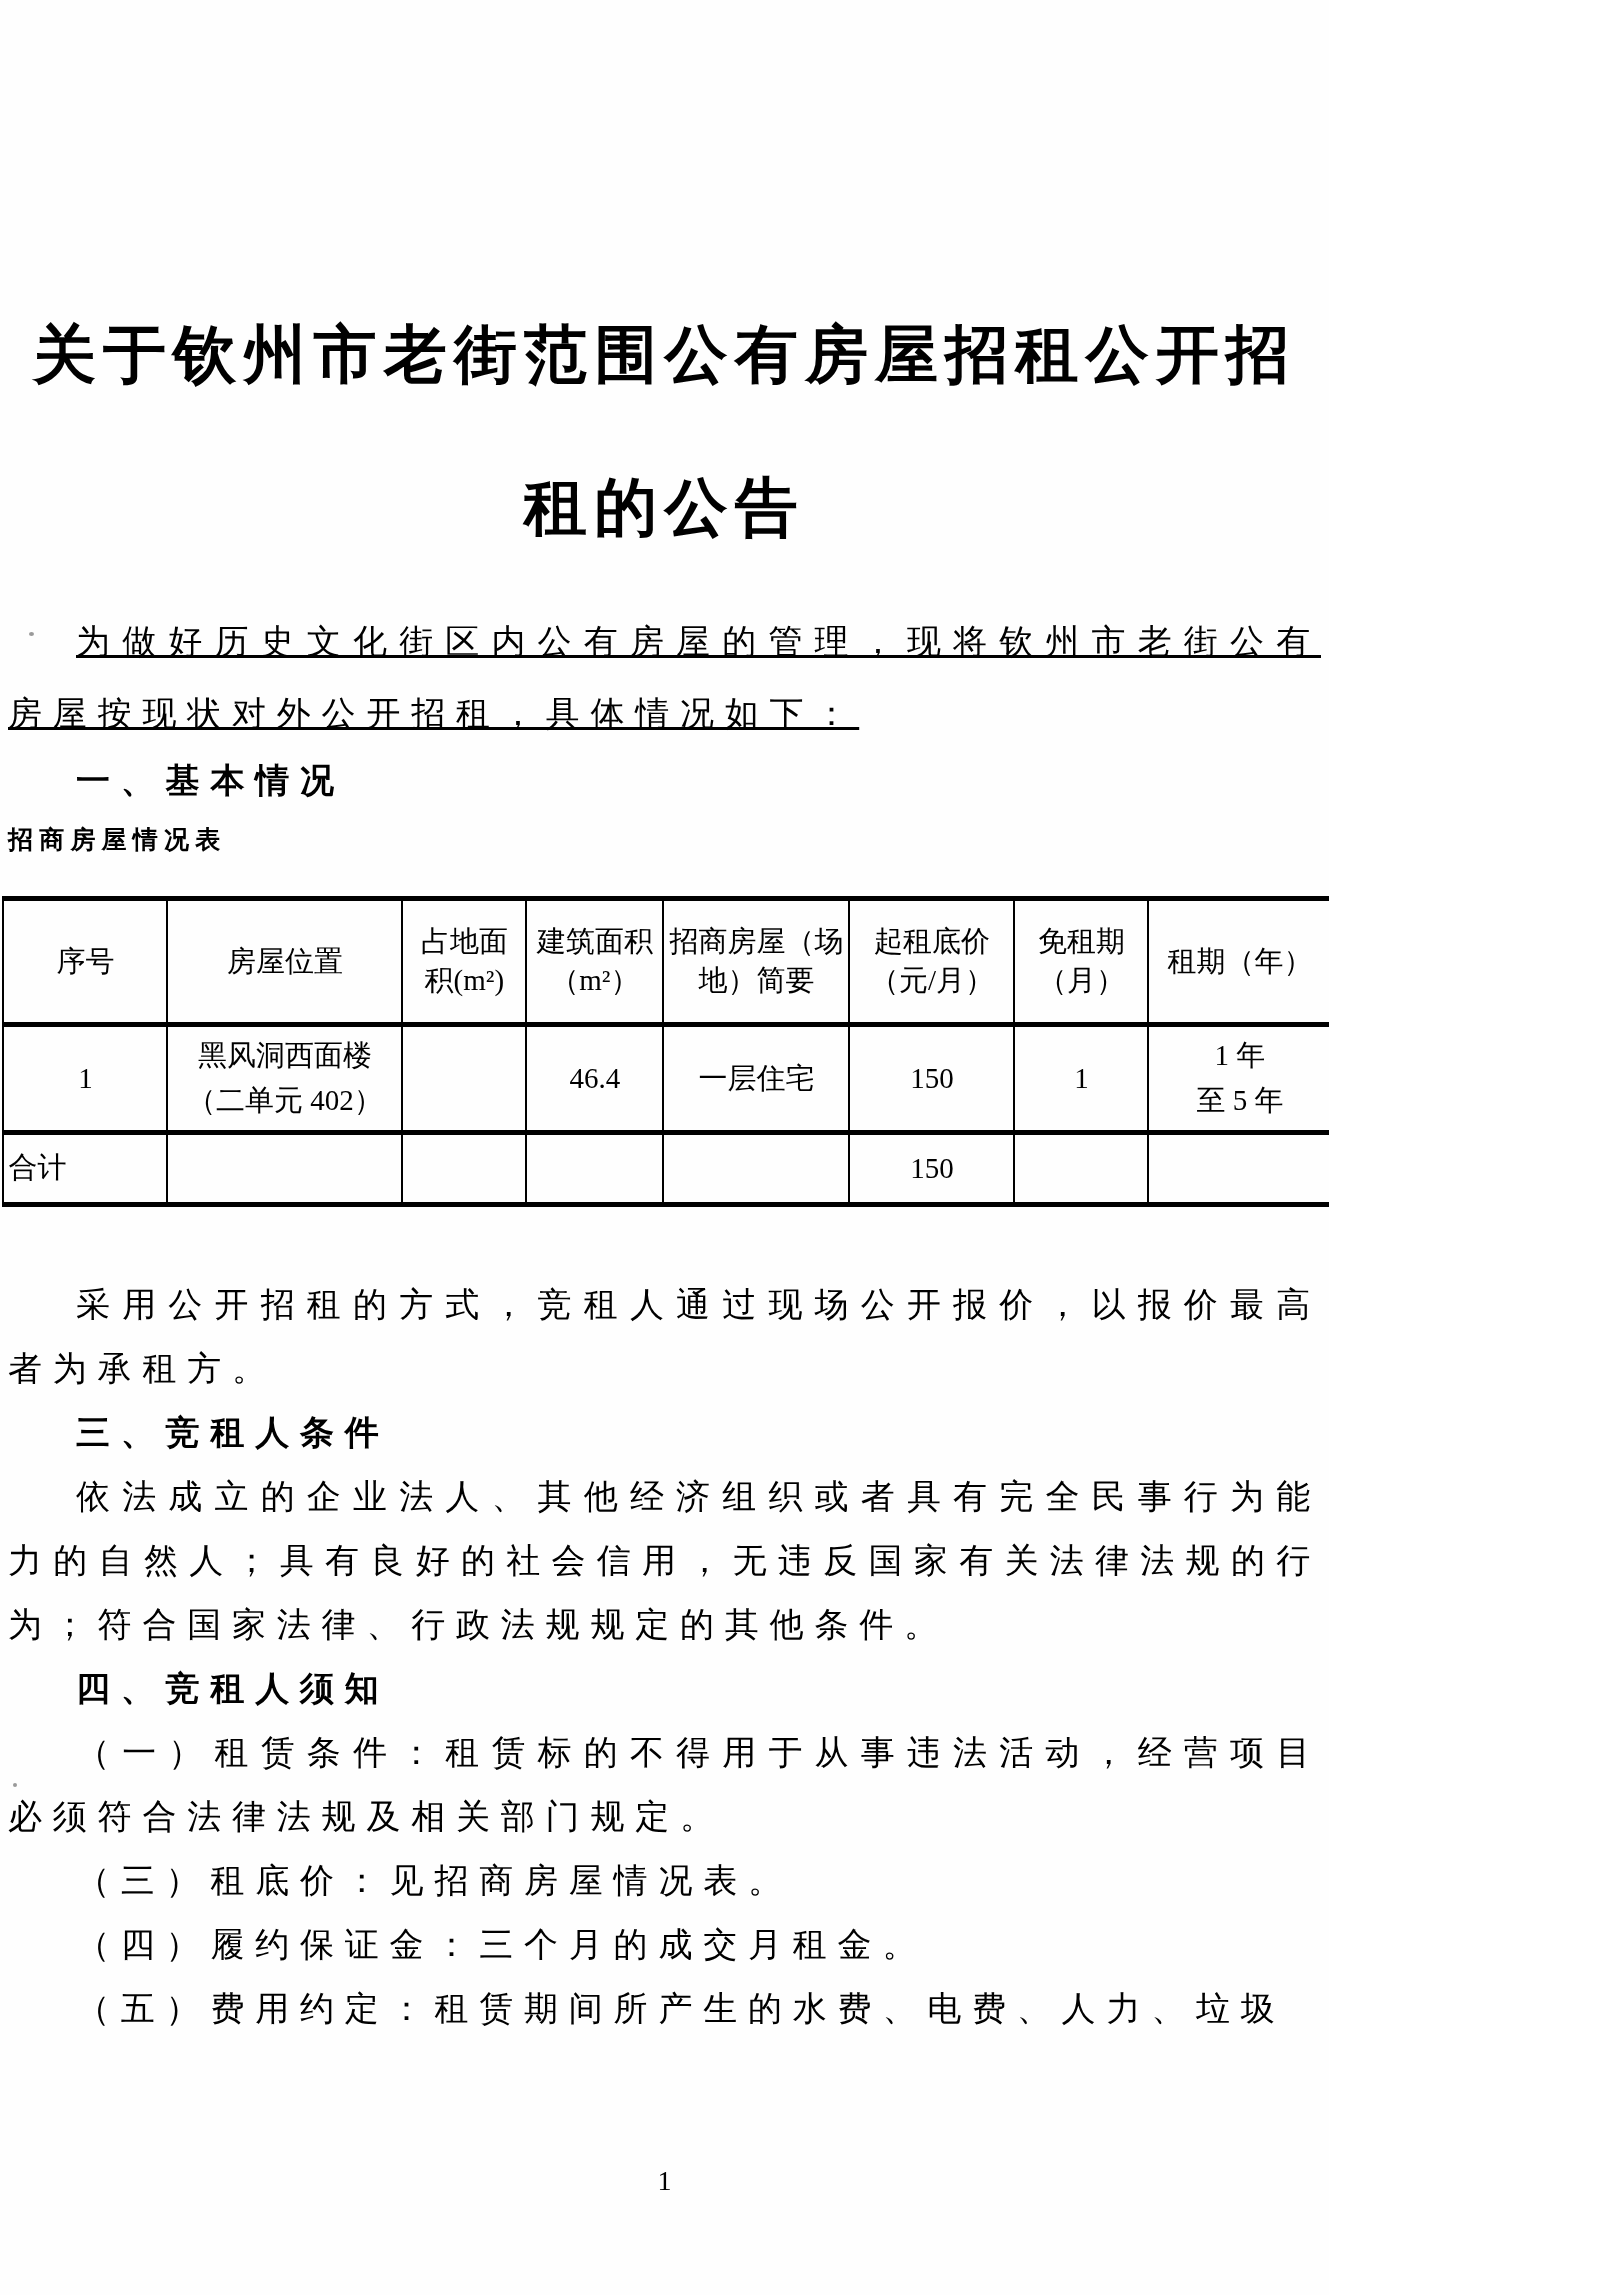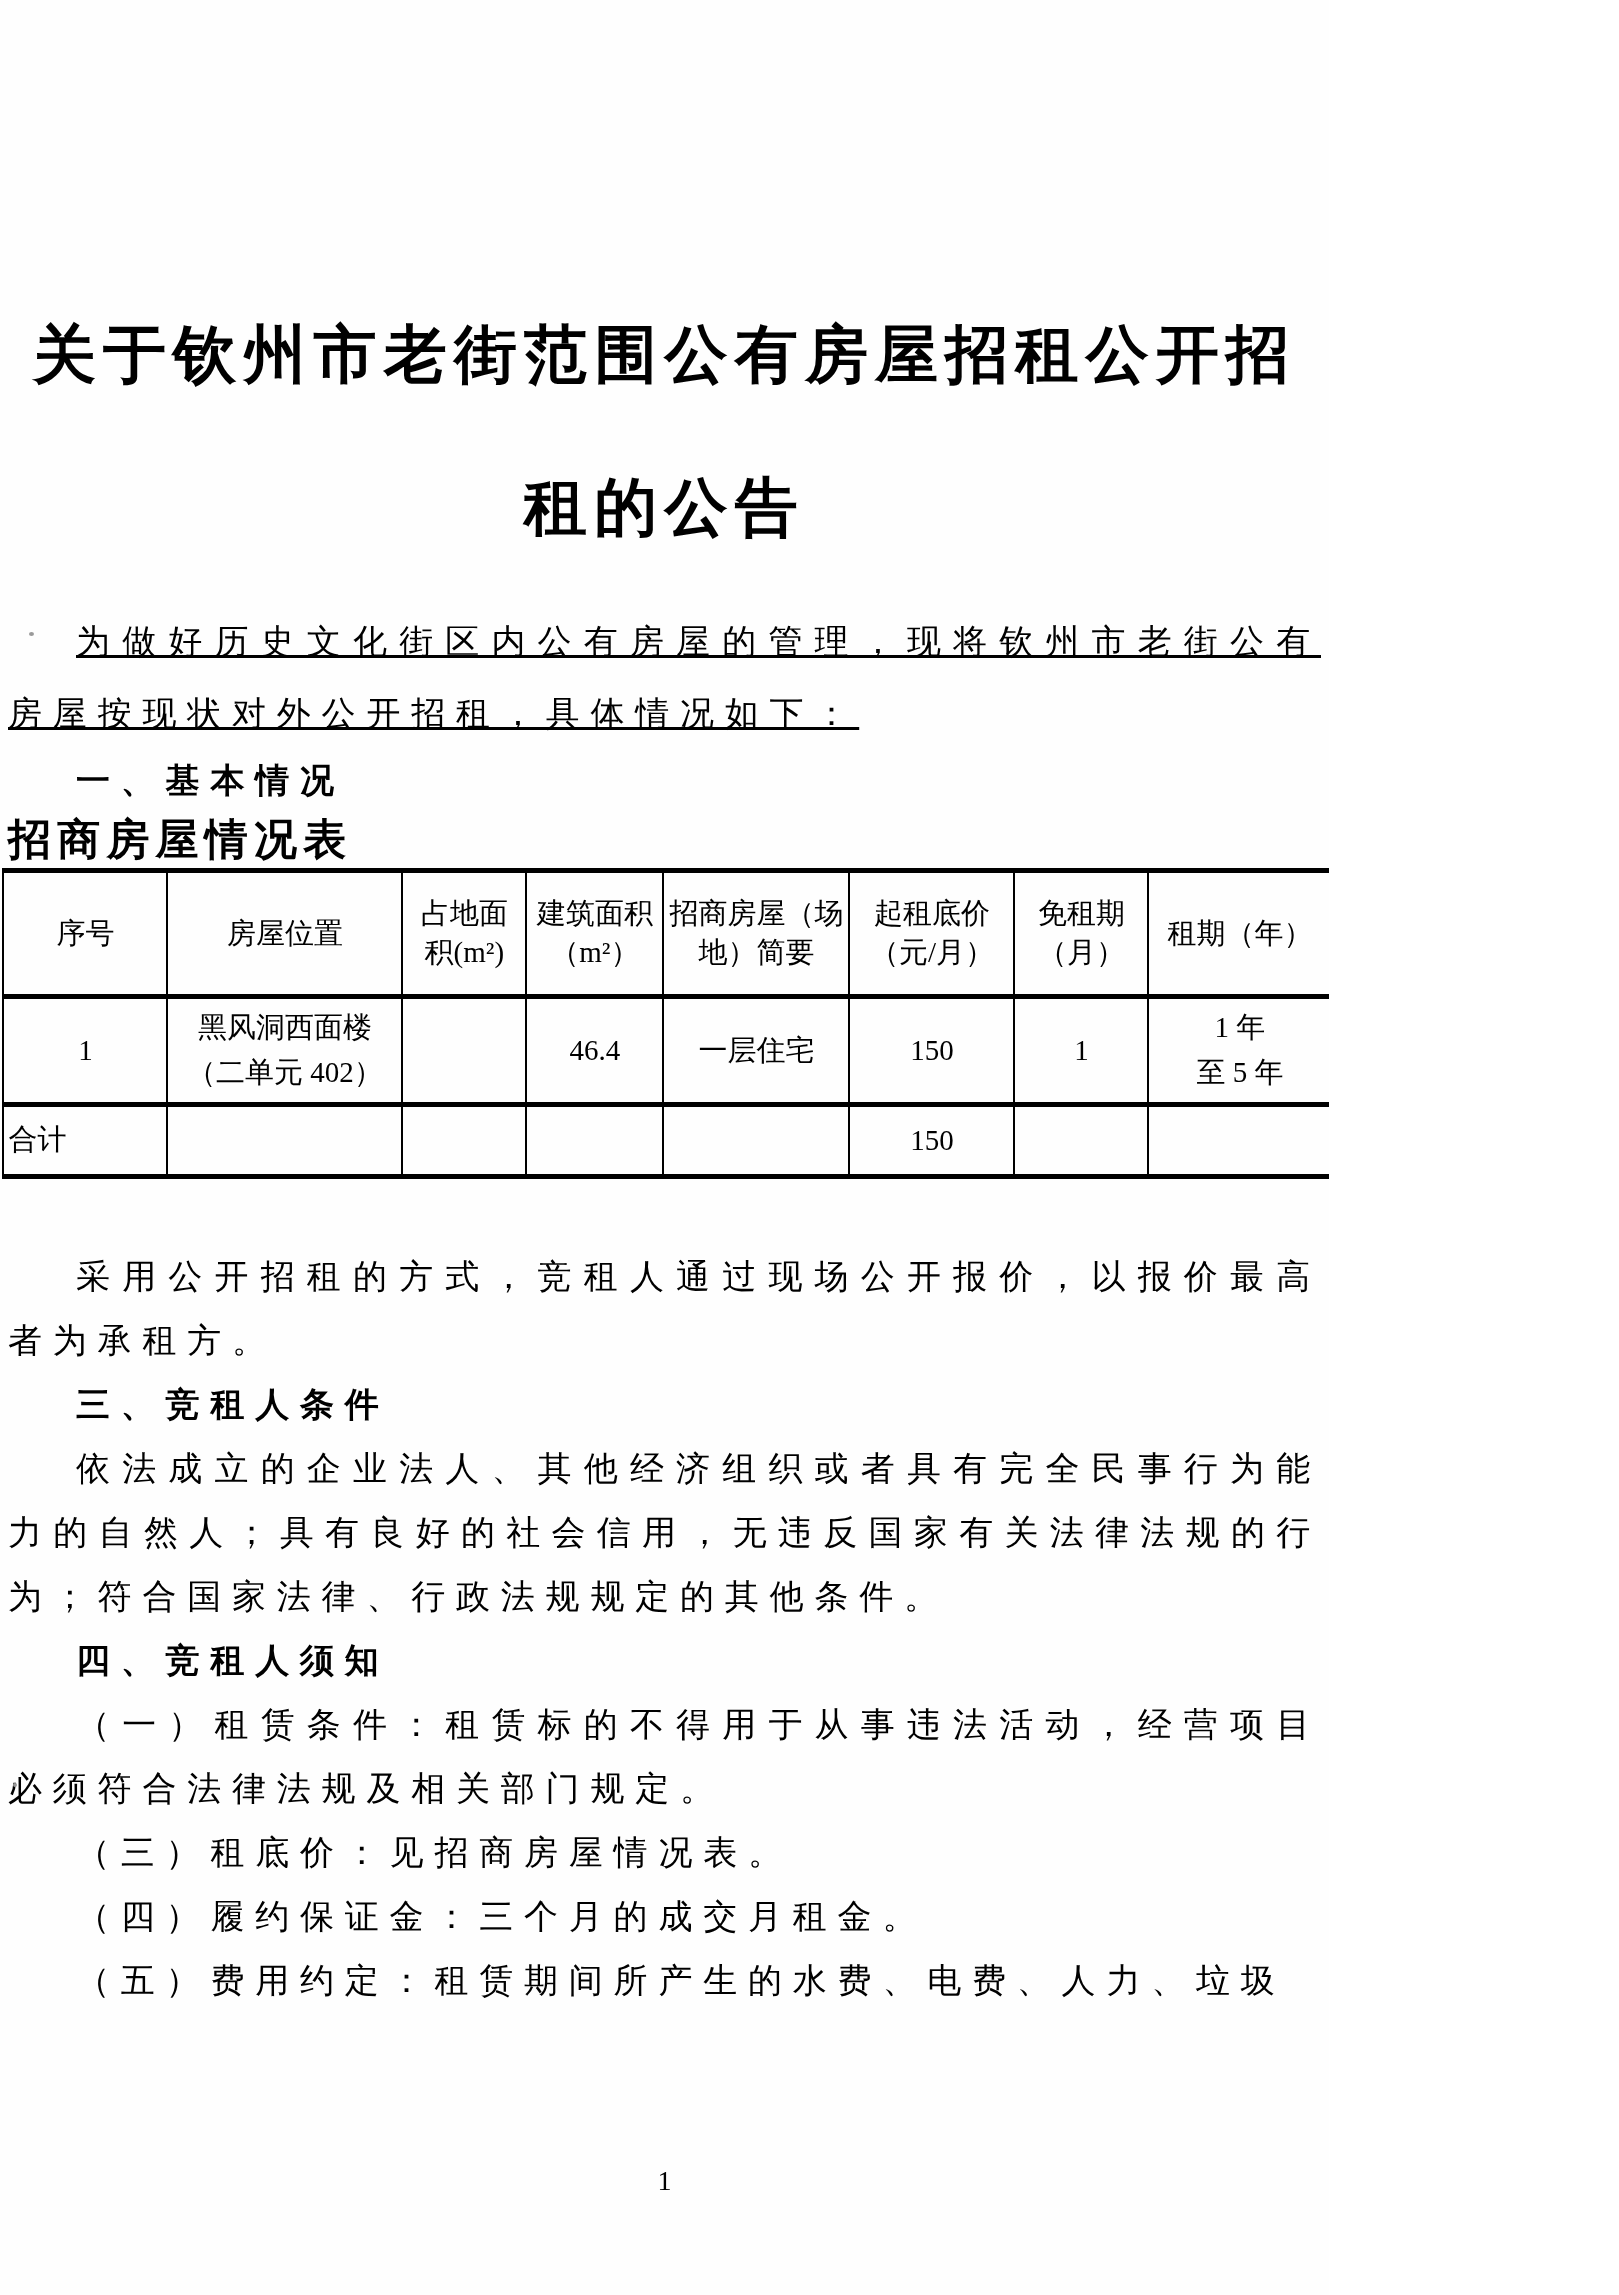--- a/index.html
+++ b/index.html
@@ -35,27 +35,28 @@
     letter-spacing:10.8px;
     text-align:justify;
     word-break:break-all;
   }
   .ind  { text-indent:68px; }
   .bold { font-weight:bold; }
   .lh140 { line-height:72px;text-decoration:underline; }
   .lh118 { line-height:61px;font-family:Liberation Serif, serif; }
   .tbl-title {
     margin:0;
-    font-size:43px;
+    font-size:25px;
     line-height:57px;
     letter-spacing:6.2px;
     font-weight:bold;
   }
 
   table.housing {
+    margin-top:28px;
     margin-left:-5.6px;
     width:1328px;
     border-collapse:collapse;
     table-layout:fixed;
     text-align:center;
     font-size:29px;
   }
   table.housing th, table.housing td {
     border:2.1px solid #000;
     border-top-width:5.1px;

